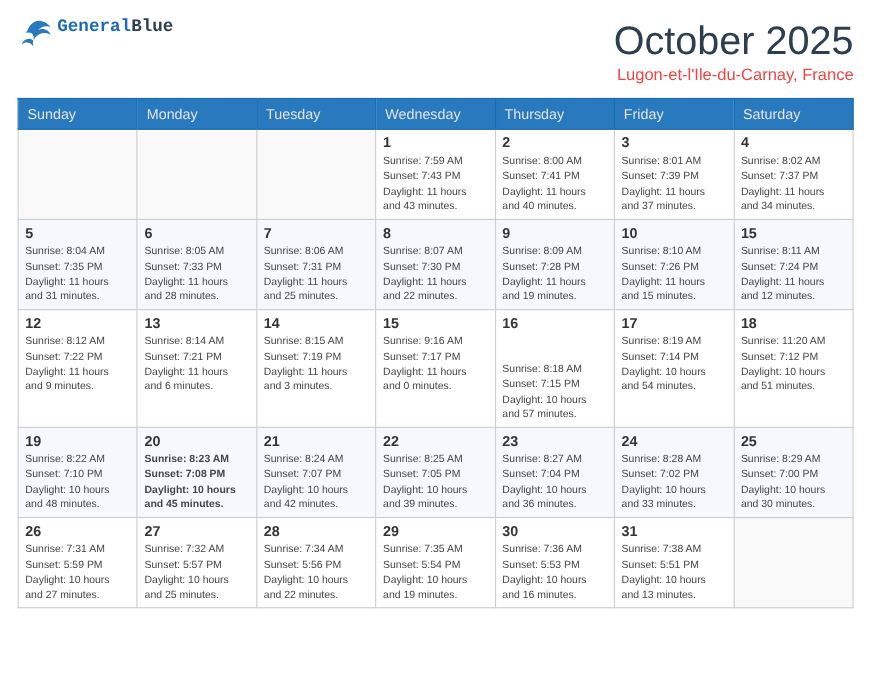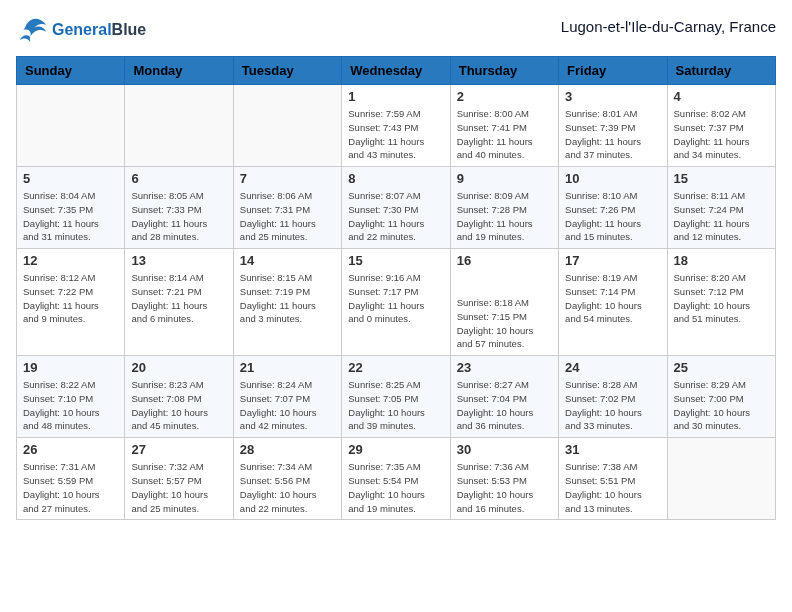--- a/index.html
+++ b/index.html
@@ -11,50 +11,50 @@
       padding: 16px;
     }
     .header {
       display: flex;
       justify-content: space-between;
       align-items: flex-start;
       margin-bottom: 12px;
     }
     .logo {
       display: flex;
-      align-items: center;
       gap: 4px;
+      font-family: Liberation Mono, monospace;
     }
     .logo-bird {
       width: 32px;
       height: 28px;
     }
     .title-section {
       text-align: right;
     }
     .month-title {
       font-size: 36px;
       font-weight: 300;
       color: #2c3e50;
     }
     .location {
       font-size: 15px;
-      color: #0f172a;
+      color: #ef4444;
       margin-top: 2px;
     }
     .calendar {
       width: 100%;
       border-collapse: collapse;
       border: 1px solid #ccc;
     }
     .calendar th {
       background: #2979bf;
-      color: #000000;
+      color: #e5e5e5;
       font-size: 13px;
-      font-weight: bold;
+      font-weight: normal;
       padding: 6px 8px;
       text-align: left;
       border: 1px solid #1a6ab5;
     }
     .calendar td {
       border: 1px solid #ccc;
       vertical-align: top;
       padding: 4px 6px;
       width: calc(100% / 7);
       min-height: 80px;
@@ -90,20 +90,21 @@
       <path d="M18 4 C22 2, 30 4, 34 10 C30 8, 24 9, 20 14 C24 10, 32 12, 34 18 C28 14, 20 16, 16 24 C18 18, 14 14, 8 16 C12 12, 10 8, 18 4Z" fill="#2979bf"></path>
       <path d="M16 24 C12 20, 6 22, 4 28 C8 24, 14 26, 16 30 C16 28, 15 26, 16 24Z" fill="#2979bf"></path>
     </svg>
     <div>
       <div style="font-size:16px;font-weight:bold;color:#2c3e50;line-height:1.1">
         <span style="color:#1a6ab5">General</span><span style="color:#2c3e50">Blue</span>
       </div>
     </div>
   </div>
   <div class="title-section">
+    <div class="month-title">October 2025</div>
     <div class="location">Lugon-et-l'Ile-du-Carnay, France</div>
   </div>
 </div>
 
 <table class="calendar">
   <thead>
     <tr>
     <th>Sunday</th>
         <th>Monday</th>
         <th>Tuesday</th>
@@ -236,37 +237,37 @@
         </td>
         <td>
           <div class="day-number">17</div>
           <div class="day-info" style="white-space: pre-line;">Sunrise: 8:19 AM
 Sunset: 7:14 PM
 Daylight: 10 hours
 and 54 minutes.</div>
         </td>
         <td>
           <div class="day-number">18</div>
-          <div class="day-info" style="white-space: pre-line;">Sunrise: 8:20 AM
+          <div class="day-info" style="white-space: pre-line;">Sunrise: 11:20 AM
 Sunset: 7:12 PM
 Daylight: 10 hours
 and 51 minutes.</div>
         </td>
       </tr>
       <tr>
         <td>
           <div class="day-number">19</div>
           <div class="day-info" style="white-space: pre-line;">Sunrise: 8:22 AM
 Sunset: 7:10 PM
 Daylight: 10 hours
 and 48 minutes.</div>
         </td>
         <td>
           <div class="day-number">20</div>
-          <div class="day-info" style="white-space: pre-line;">Sunrise: 8:23 AM
+          <div class="day-info" style="white-space: pre-line; font-weight: bold;">Sunrise: 8:23 AM
 Sunset: 7:08 PM
 Daylight: 10 hours
 and 45 minutes.</div>
         </td>
         <td>
           <div class="day-number">21</div>
           <div class="day-info" style="white-space: pre-line;">Sunrise: 8:24 AM
 Sunset: 7:07 PM
 Daylight: 10 hours
 and 42 minutes.</div>

